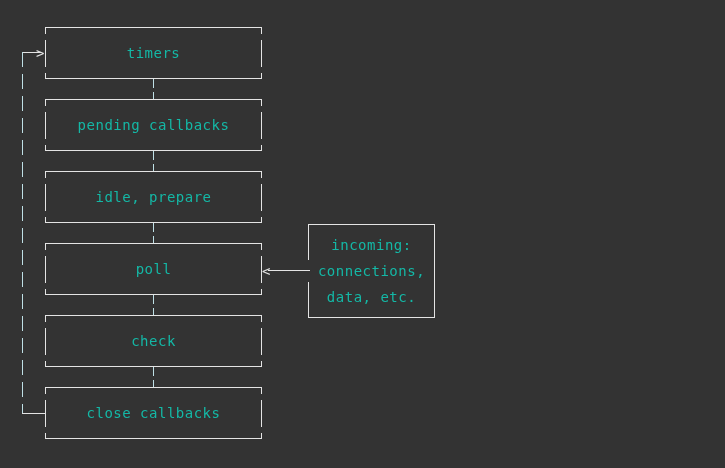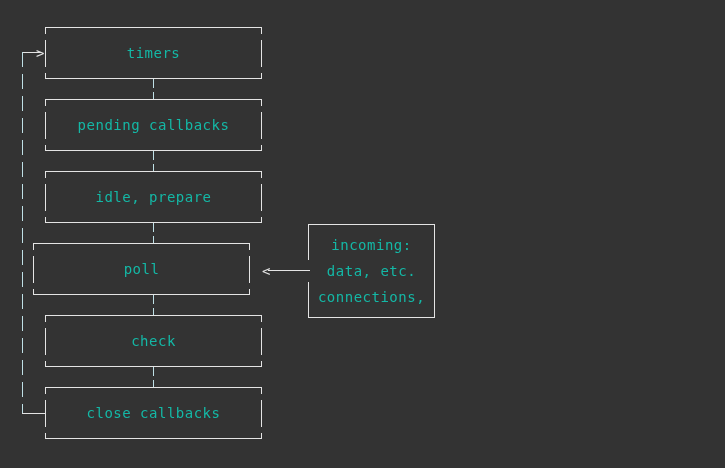--- a/index.html
+++ b/index.html
@@ -121,21 +121,21 @@
     <span class="side-tick" style="left:-1px; top:39px; width:1px; height:6px;"></span>
     <span class="side-tick" style="right:-1px; top:39px; width:1px; height:6px;"></span>
   </div>
 
   <div class="box phase-box" style="left:45px; top:171px;">
     <span>idle, prepare</span>
     <span class="side-tick" style="left:-1px; top:39px; width:1px; height:6px;"></span>
     <span class="side-tick" style="right:-1px; top:39px; width:1px; height:6px;"></span>
   </div>
 
-  <div class="box phase-box" style="left:33px; top:243px;">
+  <div class="box phase-box" style="left:45px; top:243px;">
     <span>poll</span>
     <span class="side-tick" style="left:-1px; top:39px; width:1px; height:6px;"></span>
     <span class="side-tick" style="right:-1px; top:39px; width:1px; height:6px;"></span>
   </div>
 
   <div class="box phase-box" style="left:45px; top:387px;">
     <span>close callbacks</span>
     <span class="side-tick" style="left:-1px; top:39px; width:1px; height:6px;"></span>
     <span class="side-tick" style="right:-1px; top:39px; width:1px; height:6px;"></span>
   </div>
@@ -147,21 +147,21 @@
   </div>
 
   <div class="dashed-short" style="left:153px; top:79px; height:20px;"></div>
   <div class="dashed-short" style="left:153px; top:151px; height:20px;"></div>
   <div class="dashed-short" style="left:153px; top:223px; height:20px;"></div>
   <div class="dashed-short" style="left:153px; top:295px; height:20px;"></div>
   <div class="dashed-short" style="left:153px; top:367px; height:20px;"></div>
 
   <div class="box info-box" style="left:308px; top:224px;">
     <span>incoming:</span>
+    <span>connections,</span>
     <span>data, etc.</span>
-    <span>connections,</span>
     <span class="side-tick" style="left:-1px; top:35px; width:1px; height:22px;"></span>
   </div>
 
   <div class="hline" style="left:268px; top:270px; width:42px;"></div>
   <div class="arrow-glyph" style="left:262px; top:264px;">&lt;</div>
 
 </div>
 
 </body></html>

